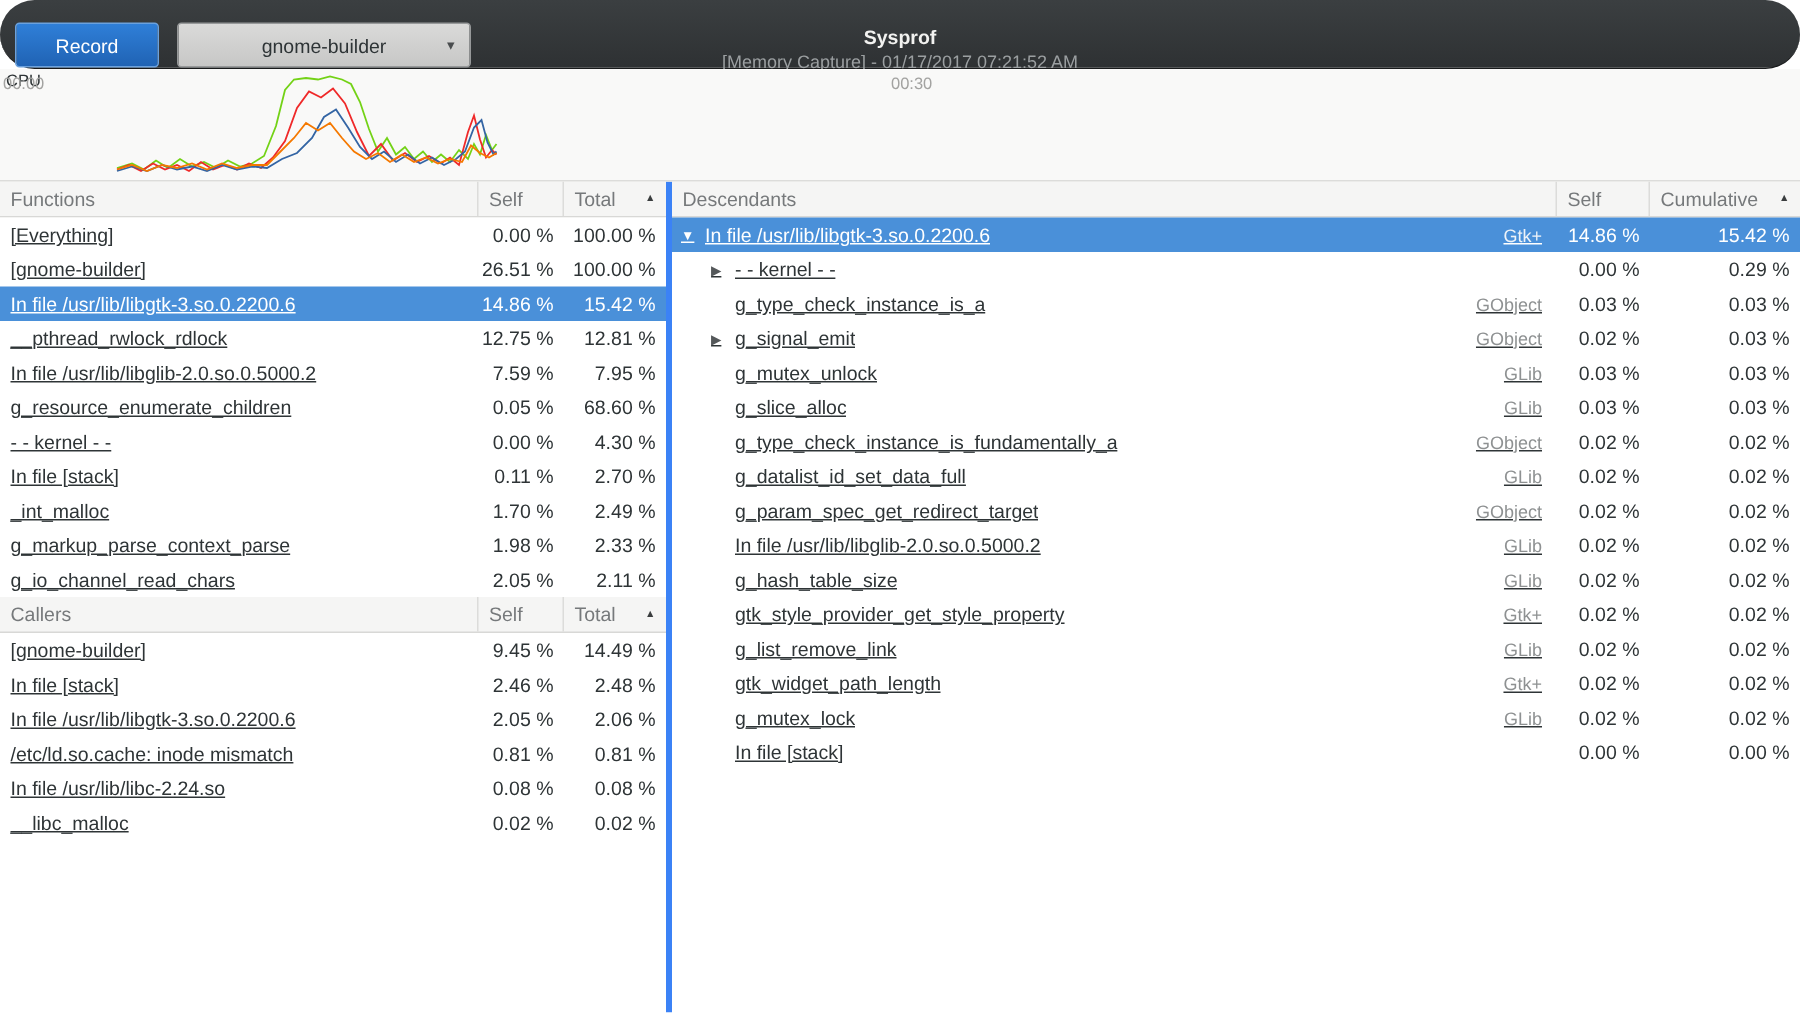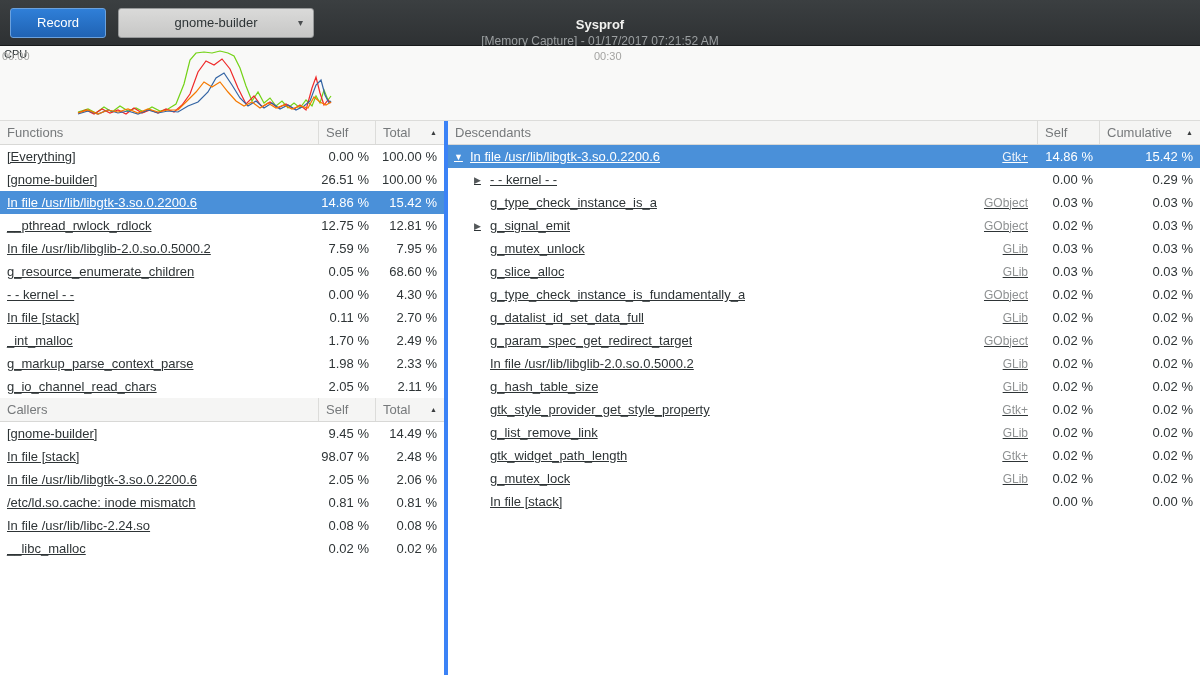--- a/index.html
+++ b/index.html
@@ -4,22 +4,22 @@
 <style>
   * { margin:0; padding:0; box-sizing:border-box; }
   html,body { width:1200px; height:675px; overflow:hidden; background:#fff;
               font-family:"Liberation Sans", sans-serif; }
   button { font-family:inherit; border:none; background:none; cursor:default; }
 
   .window { width:1200px; height:675px; display:flex; flex-direction:column; background:#fff; }
 
   
   .headerbar { height:46px; flex:0 0 46px; background:linear-gradient(#3b3f41,#2e3133);
-               border-bottom:1px solid #181a1b; display:flex; align-items:center;
-               padding:0 10px; position:relative; color:#eeeeec; }
+               border-bottom:1px solid #181a1b; display:flex; align-items:flex-end;
+               padding:0 10px; position:relative; color:#eeeeec;border-radius:23px; }
   .btn-record { width:96px; height:30px; border-radius:3px; border:1px solid #6ba1dd;
                 background:linear-gradient(#2f7fd8,#2063b4); color:#fff; font-size:13px;
                 display:flex; align-items:center; justify-content:center; }
   .btn-process { margin-left:12px; width:196px; height:30px; border-radius:3px;
                  border:1px solid #97999a; background:linear-gradient(#dadad9,#c7c7c6);
                  color:#2e3436; font-size:13px; position:relative;
                  display:flex; align-items:center; justify-content:center; }
   .btn-process .arrow { position:absolute; right:10px; font-size:10px; color:#4a4d4f; }
   .title-wrap { position:absolute; left:0; right:0; top:16px; text-align:center; pointer-events:none; }
   .title { font-size:13px; font-weight:bold; color:#f2f2f0; line-height:1.35; }
@@ -188,21 +188,21 @@
         </div>
       </div>
       <div id="callers-rows">
           <div class="trow">
             <div class="cell name">[gnome-builder]</div>
             <div class="cell num fl-self">9.45 %</div>
             <div class="cell num fl-total">14.49 %</div>
           </div>
           <div class="trow">
             <div class="cell name">In file [stack]</div>
-            <div class="cell num fl-self">98.07 %</div>
+            <div class="cell num fl-self">2.46 %</div>
             <div class="cell num fl-total">2.48 %</div>
           </div>
           <div class="trow">
             <div class="cell name">In file /usr/lib/libgtk-3.so.0.2200.6</div>
             <div class="cell num fl-self">2.05 %</div>
             <div class="cell num fl-total">2.06 %</div>
           </div>
           <div class="trow">
             <div class="cell name">/etc/ld.so.cache: inode mismatch</div>
             <div class="cell num fl-self">0.81 %</div>

